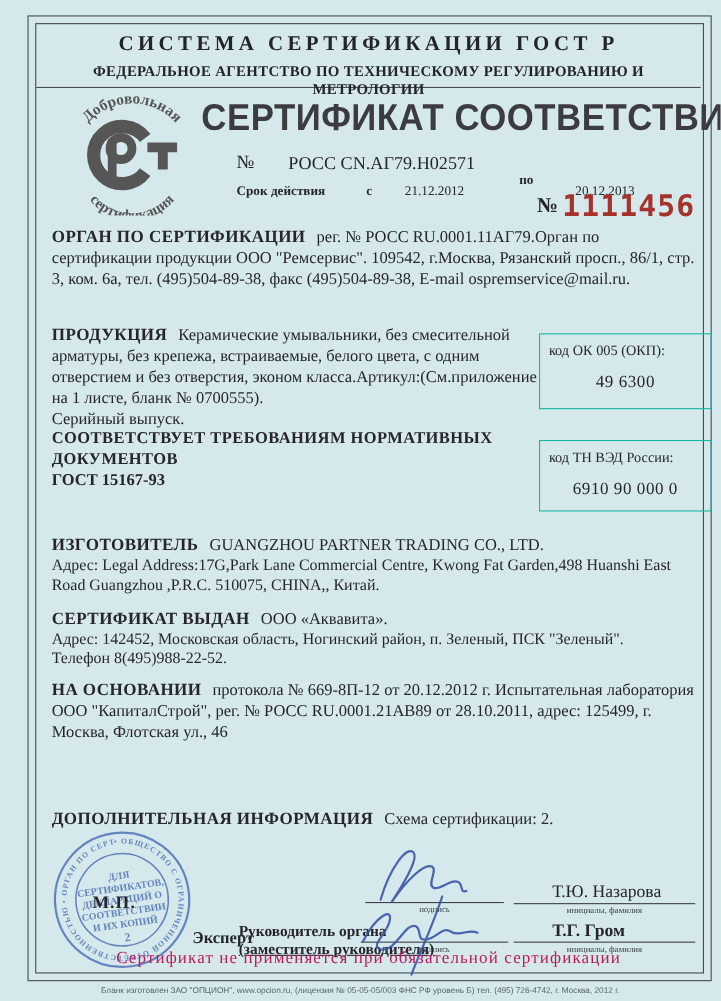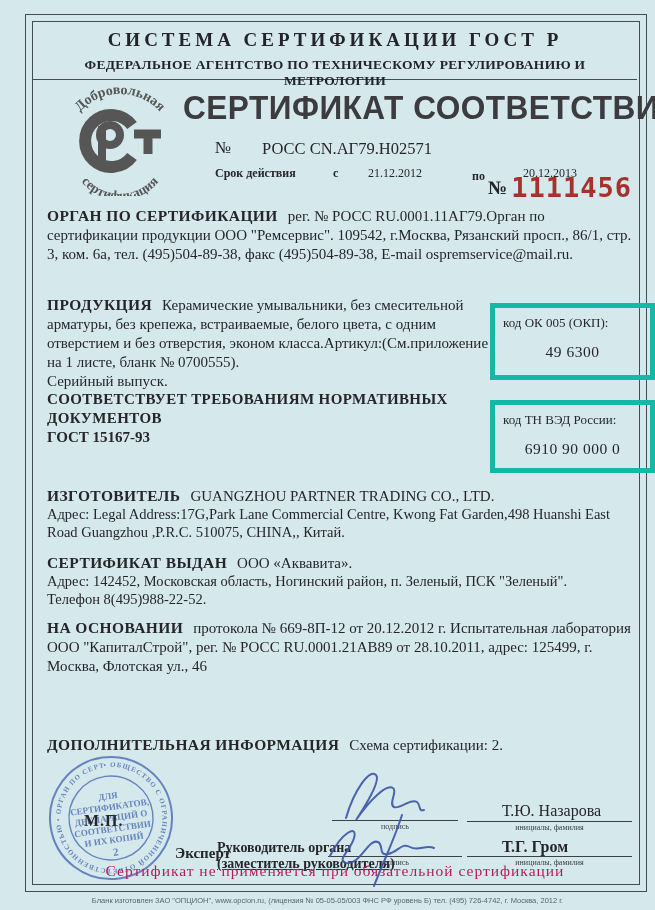--- a/index.html
+++ b/index.html
@@ -14,21 +14,21 @@
             letter-spacing:4px;color:#23232c;}
   .h-agency{left:33px;top:57px;width:604px;text-align:center;font-size:13.5px;font-weight:bold;
             letter-spacing:.3px;color:#23232c;}
   .doc-title{left:183px;top:88px;width:460px;font-family:"Liberation Sans",sans-serif;
              font-weight:bold;font-size:34px;color:#3c3c40;transform:scaleX(.93);
              transform-origin:left;white-space:nowrap;letter-spacing:0.5px;}
   .serif15{font-size:12px;}
   .b{font-weight:bold;}
   .sec{font-size:15px;line-height:19px;}
   .lbl{font-weight:bold;font-size:15.5px;letter-spacing:.4px;margin-right:10px;}
-  .code-box{width:139px;border:5px solid #14b8a6;padding:7px 8px 8px 8px;}
+  .code-box{width:139px;border:1px solid #14b8a6;padding:7px 8px 8px 8px;}
   .code-box .cb-label{font-size:13px;}
   .code-box .cb-value{font-size:15.5px;text-align:center;margin-top:12px;letter-spacing:.5px;}
   .blank-no{color:#a5332c;font-family:"DejaVu Sans Mono",monospace;font-size:27px;
             font-weight:bold;letter-spacing:1px;line-height:27px;}
   .sig-line{border-bottom:1px solid #3c4147;}
   .tiny{font-size:8px;color:#3c4147;text-align:center;}
   .mp{font-size:16px;font-weight:bold;letter-spacing:1px;}
   .sig-lbl{font-size:14px;font-weight:bold;line-height:16px;white-space:nowrap;}
   .underline{text-decoration:underline;}
   .bottom-note{left:33px;top:862px;width:604px;text-align:center;font-size:15.5px;
@@ -69,21 +69,21 @@
 </svg>
 
 <div class="abs doc-title">СЕРТИФИКАТ СООТВЕТСТВИЯ</div>
 
 <span class="abs serif15" style="left:215px;top:138px;font-size:17px;">№</span>
 <span class="abs" style="left:262px;top:139px;font-size:16.5px;">РОСС CN.АГ79.Н02571</span>
 
 <span class="abs b serif15" style="left:215px;top:166px;">Срок действия</span>
 <span class="abs b serif15" style="left:333px;top:166px;">с</span>
 <span class="abs serif15" style="left:368px;top:166px;">21.12.2012</span>
-<span class="abs b serif15" style="left:472px;top:169px;">по</span>
+<span class="abs b serif15" style="left:472px;top:156px;">по</span>
 <span class="abs serif15" style="left:523px;top:166px;">20.12.2013</span>
 
 <div class="abs" style="left:452px;top:174px;width:180px;text-align:right;">
   <span style="font-size:19px;font-weight:bold;vertical-align:3px;">№</span>
   <span class="blank-no">1111456</span>
 </div>
 
 <div class="abs sec" style="left:47px;top:206px;width:590px;">
   <span class="lbl">ОРГАН ПО СЕРТИФИКАЦИИ</span><span>рег. № РОСС RU.0001.11АГ79.Орган по сертификации продукции ООО "Ремсервис". 109542, г.Москва, Рязанский просп., 86/1, стр. 3, ком. 6а, тел. (495)504-89-38, факс (495)504-89-38, E-mail ospremservice@mail.ru.</span>
 </div>

